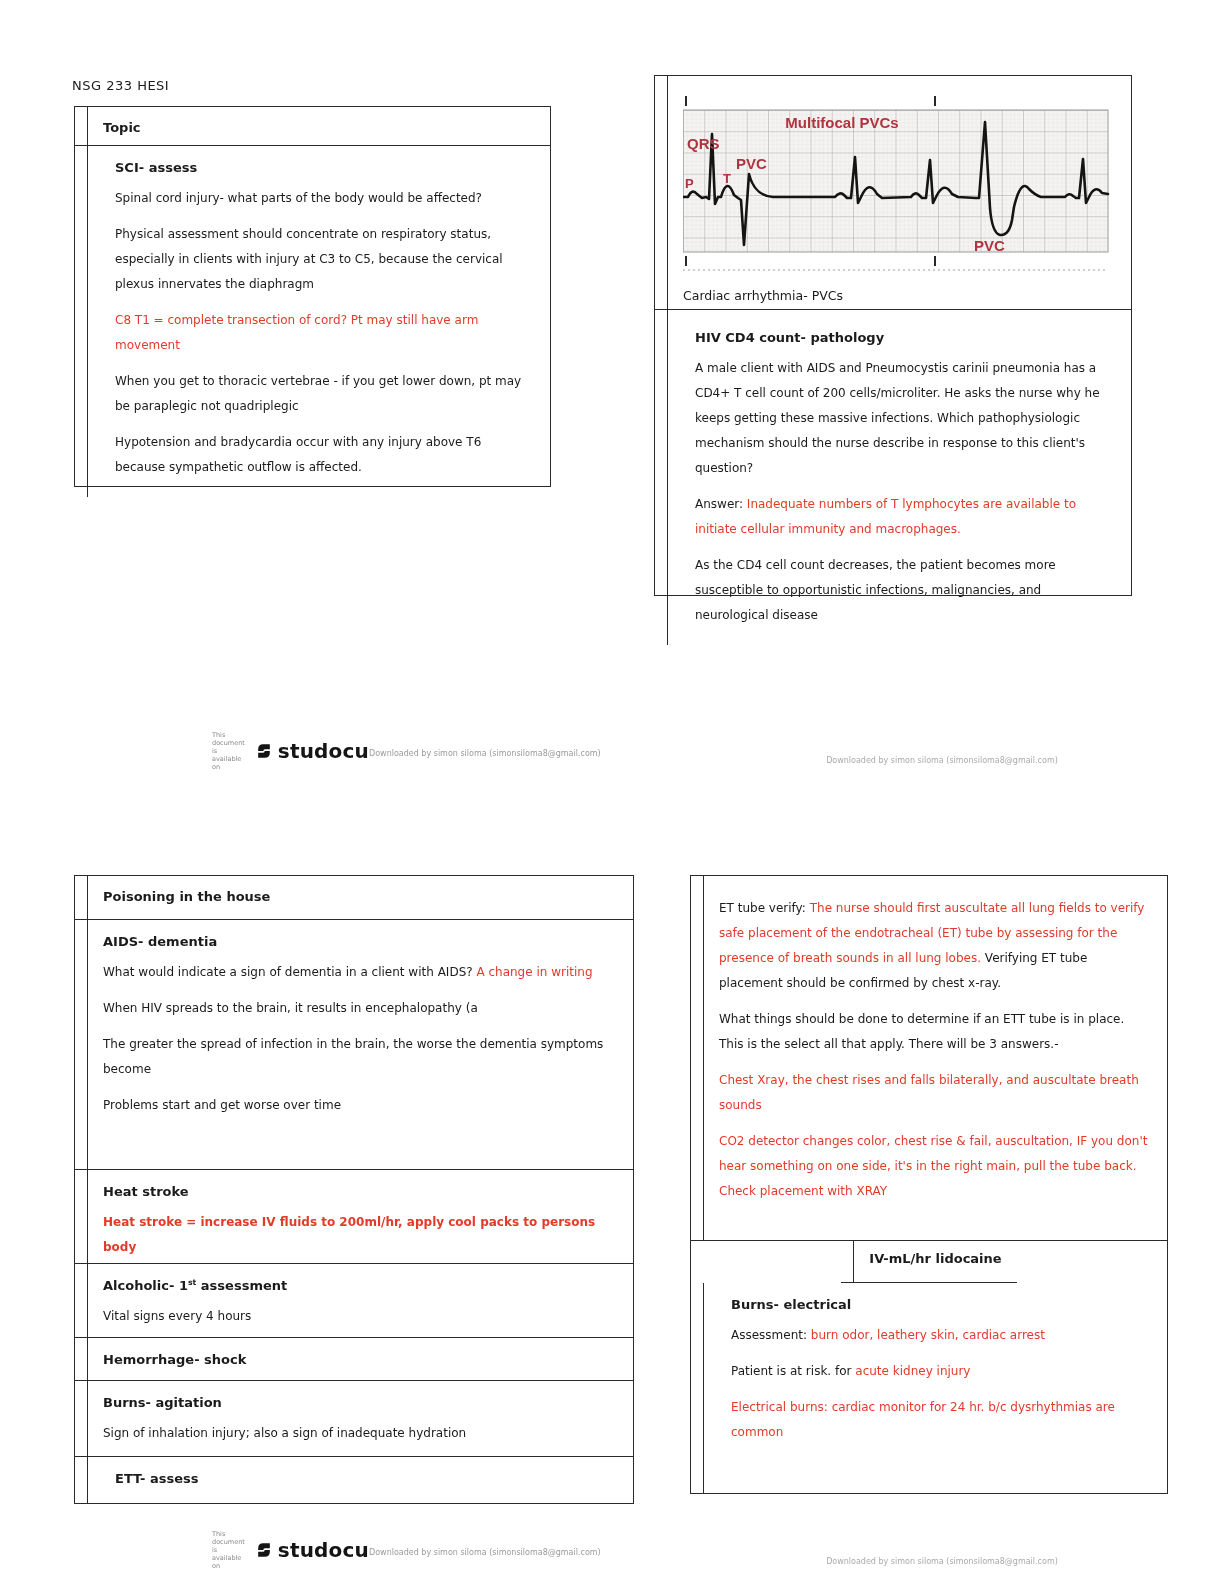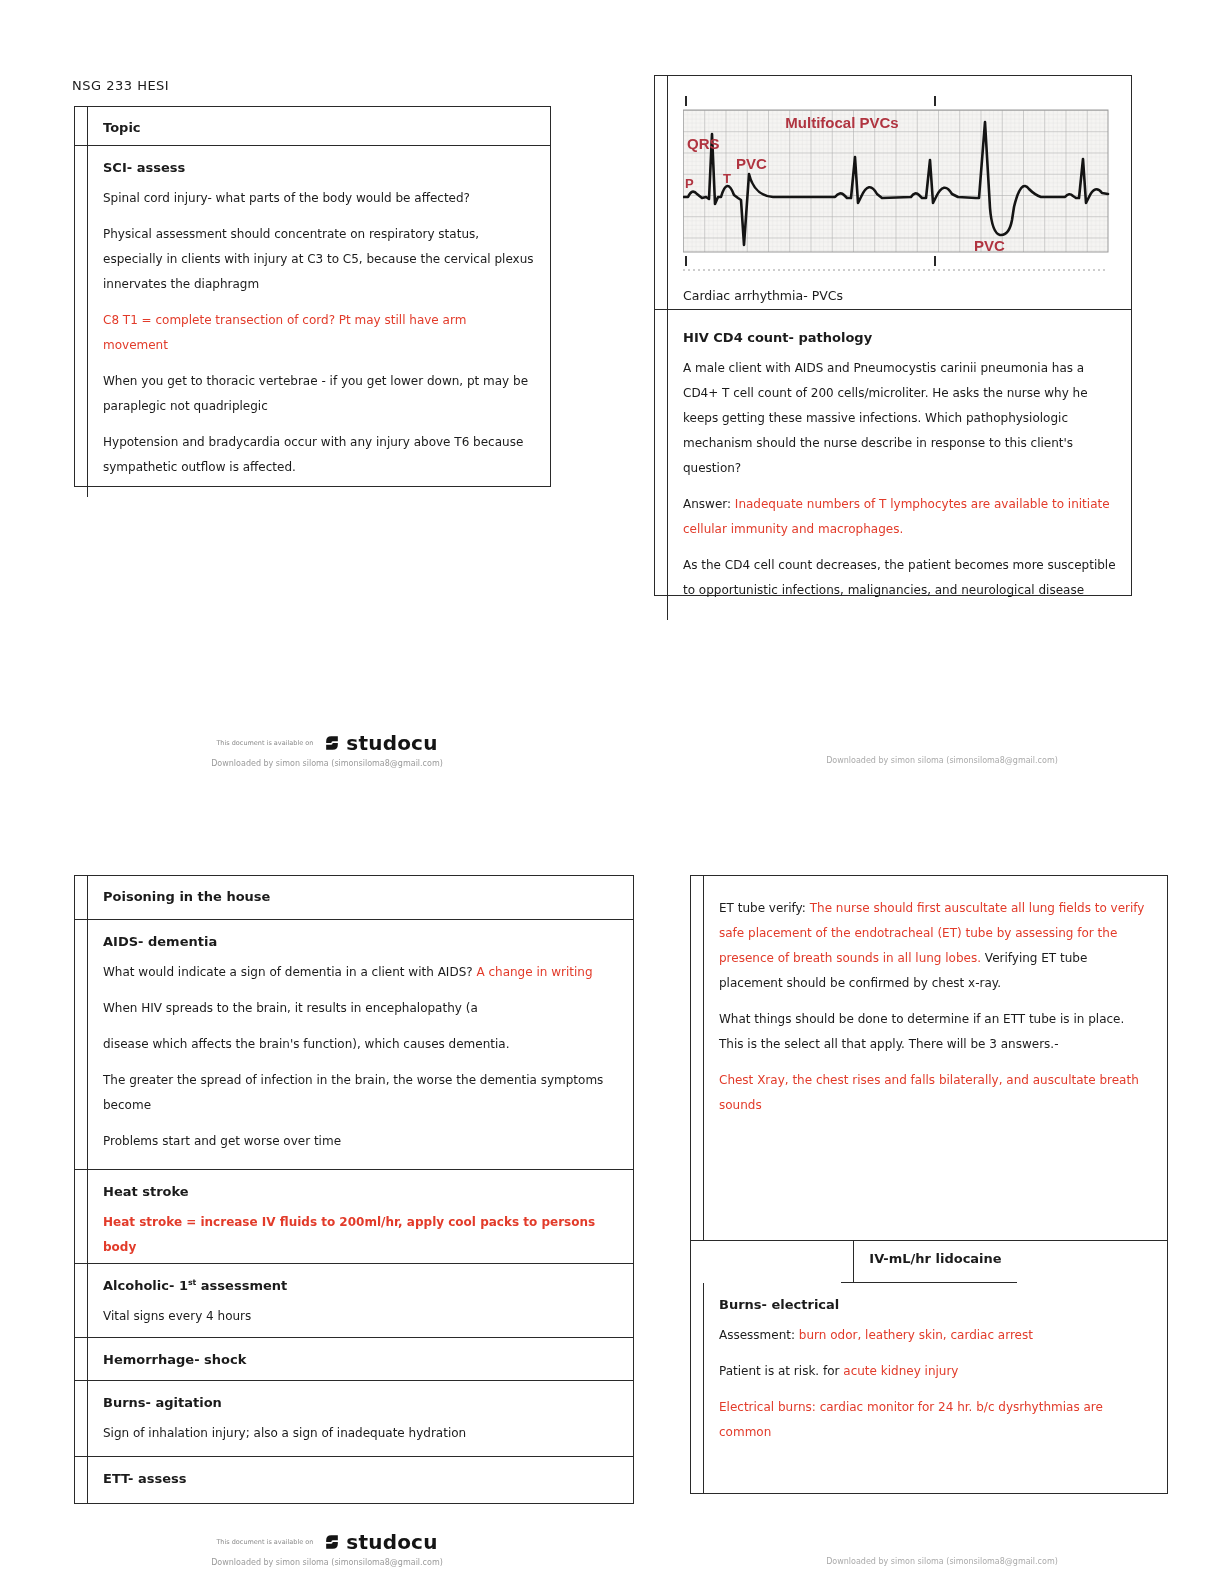--- a/index.html
+++ b/index.html
@@ -13,21 +13,21 @@
   html,body{margin:0;padding:0;}
   body{
     width:1224px;height:1584px;position:relative;background:#ffffff;
     font-family:"DejaVu Sans","Liberation Sans",sans-serif;color:var(--ink);
   }
   .doc-title{position:absolute;left:72px;top:78px;font-size:13px;letter-spacing:.5px;}
 
   
   .tbl{position:absolute;border:1.5px solid var(--border);display:flex;flex-direction:column;background:#fff;}
   .tbl .row{display:flex;border-bottom:1.5px solid var(--border);}
-  .tbl .row:last-child{border-bottom:none;}
+  .tbl .row:last-child{border-bottom:none;gap:12px;}
   .gutter{width:13px;flex:none;border-right:1.5px solid var(--border);}
   .cell{flex:1;padding:6px 15px;overflow:hidden;}
   .grow{flex:1;}
 
   .tbl-tl{left:74px;top:106px;width:477px;height:381px;}
   .tbl-tr{left:654px;top:75px;width:478px;height:521px;}
   .tbl-bl{left:74px;top:875px;width:560px;height:629px;}
   .tbl-br{left:690px;top:875px;width:478px;height:619px;align-items:center;}
 
   .hdr-label{font-weight:bold;font-size:13px;line-height:30px;}
@@ -39,21 +39,21 @@
 
   .gap-lg{margin-top:44px;}
   .gap-xl{margin-top:40px;}
 
   
   .ecg-wrap{margin:10px 0 0 0;}
   .ecg-caption{font-size:12.5px;margin:12px 0 0 0;}
   text.ecg-lab{fill:var(--ecg-label);font-weight:bold;font-family:"Liberation Sans","DejaVu Sans",sans-serif;}
 
   
-  .footer-stack{position:absolute;width:230px;display:flex;flex-direction:column;align-items:center;}
+  .footer-stack{position:absolute;width:230px;display:flex;align-items:center;}
   .footer-stack .brandrow{display:flex;align-items:center;gap:9px;}
   .avail{font-size:6.5px;color:#8a8a8a;}
   .brand{display:flex;align-items:center;gap:4px;}
   .brand .wordmark{font-weight:bold;font-size:20px;color:#151515;letter-spacing:.2px;}
   .dl-line{font-size:8px;color:var(--muted);margin-top:4px;white-space:nowrap;}
   .dl-only{position:absolute;width:260px;text-align:center;font-size:8px;color:#aaaaaa;white-space:nowrap;}
   .fs-mid{left:212px;top:731px;}
   .fs-bot{left:212px;top:1530px;}
   .dl-mid{left:812px;top:756px;}
   .dl-bot{left:812px;top:1557px;}
@@ -153,21 +153,20 @@
     <div class="cell">
       <span class="hdr-label">Poisoning in the house</span>
     </div>
   </div>
   <div class="row" style="height:250px;">
     <div class="gutter"></div>
     <div class="cell">
       <div class="sec-title"><span>AIDS- dementia</span></div>
       <p class="para"><span>What would indicate a sign of dementia in a client with AIDS? </span><span class="red">A change in writing</span></p>
       <p class="para"><span>When HIV spreads to the brain, it results in encephalopathy (a</span></p>
-      <p class="para"><span> disease which affects the brain's function), which causes dementia.</span></p>
       <p class="para"><span> The greater the spread of infection in the brain, the worse the dementia symptoms become</span></p>
       <p class="para"><span>Problems start and get worse over time</span></p>
     </div>
   </div>
   <div class="row" style="height:94px;">
     <div class="gutter"></div>
     <div class="cell">
       <div class="sec-title"><span>Heat stroke</span></div>
       <p class="para"><span class="red bold">Heat stroke = increase IV fluids to 200ml/hr, apply cool packs to persons body</span></p>
     </div>
@@ -200,20 +199,21 @@
   </div>
 </section>
 
 <section class="tbl tbl-br">
   <div class="row" style="height:365px;">
     <div class="gutter"></div>
     <div class="cell">
       <p class="para" style="margin-top:14px;"><span>ET tube verify: </span><span class="red">The nurse should first auscultate all lung fields to verify safe placement of the endotracheal (ET) tube by assessing for the presence of breath sounds in all lung lobes. </span><span>Verifying ET tube placement should be confirmed by chest x-ray.</span></p>
       <p class="para gap-lg"><span>What things should be done to determine if an ETT tube is in place. This is the select all that apply. There will be 3 answers.-</span></p>
       <p class="para"><span class="red">Chest Xray, the chest rises and falls bilaterally, and auscultate breath sounds</span></p>
+      <p class="para gap-lg"><span class="red">CO2 detector changes color, chest rise &amp; fail, auscultation, IF you don't hear something on one side, it's in the right main, pull the tube back. Check placement with XRAY</span></p>
     </div>
   </div>
   <div class="row" style="height:42px;">
     <div class="gutter"></div>
     <div class="cell">
       <div class="sec-title" style="margin:4px 0;">IV-mL/hr lidocaine</div>
     </div>
   </div>
   <div class="row grow">
     <div class="gutter"></div>

